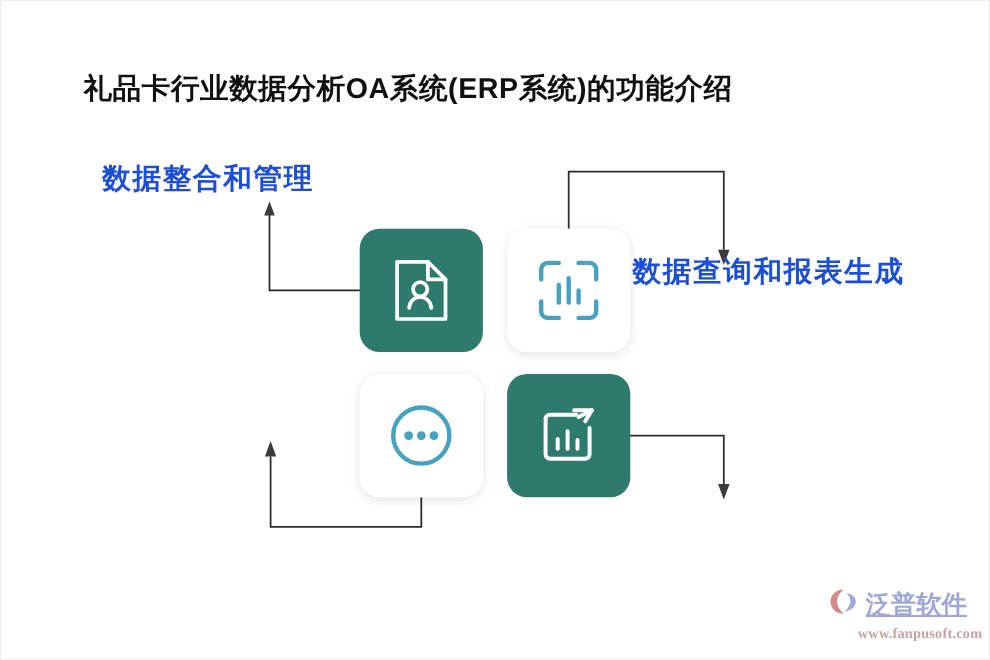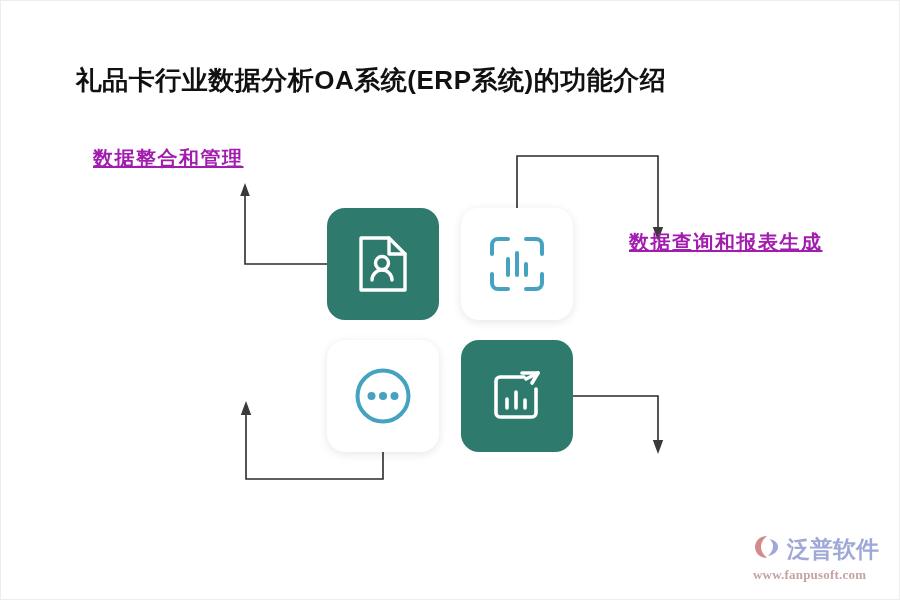--- a/index.html
+++ b/index.html
@@ -57,29 +57,28 @@
   .card-1 { left: 326px; top: 207px; }
   .card-2 { left: 460px; top: 207px; }
   .card-3 { left: 326px; top: 339px; }
   .card-4 { left: 460px; top: 339px; }
 
   .card svg { display: block; }
 
   
   .label {
     position: absolute;
-    font-size: 20px;
-    font-weight: bold;
-    color: #a21caf;
+    font-size: 26px;
+    font-weight: bold;
+    color: #1d4ed8;
     letter-spacing: 1.5px;
     white-space: nowrap;
-    text-decoration: underline;
   }
   .label-1 { left: 92px;  top: 144px; }
-  .label-2 { left: 628px; top: 228px; }
+  .label-2 { left: 574px; top: 228px; }
   .label-3 { left: 88px;  top: 340px; }
   .label-4 { left: 600px; top: 474px; }
 
   
   .connector {
     position: absolute;
     pointer-events: none;
   }
   .connector svg { display: block; overflow: visible; }
 
@@ -96,29 +95,30 @@
     align-items: center;
     gap: 4px;
   }
   .wm-mark { flex: 0 0 auto; }
   .wm-name {
     font-size: 23px;
     font-weight: bold;
     color: #9FA8D6;
     letter-spacing: 0px;
     line-height: 1;
+    text-decoration: underline;
   }
   .wm-url {
     margin-top: 2px;
     font-size: 13px;
     font-weight: bold;
     font-family: "Liberation Serif", "DejaVu Serif", serif;
     color: #C6A2A2;
     letter-spacing: 0.2px;
-    text-align: left;
+    text-align: right;
     width: 140px;
   }
 </style>
 </head>
 <body>
 
 <div id="canvas">
 
   <div class="title">礼品卡行业数据分析OA系统(ERP系统)的功能介绍</div>
 

